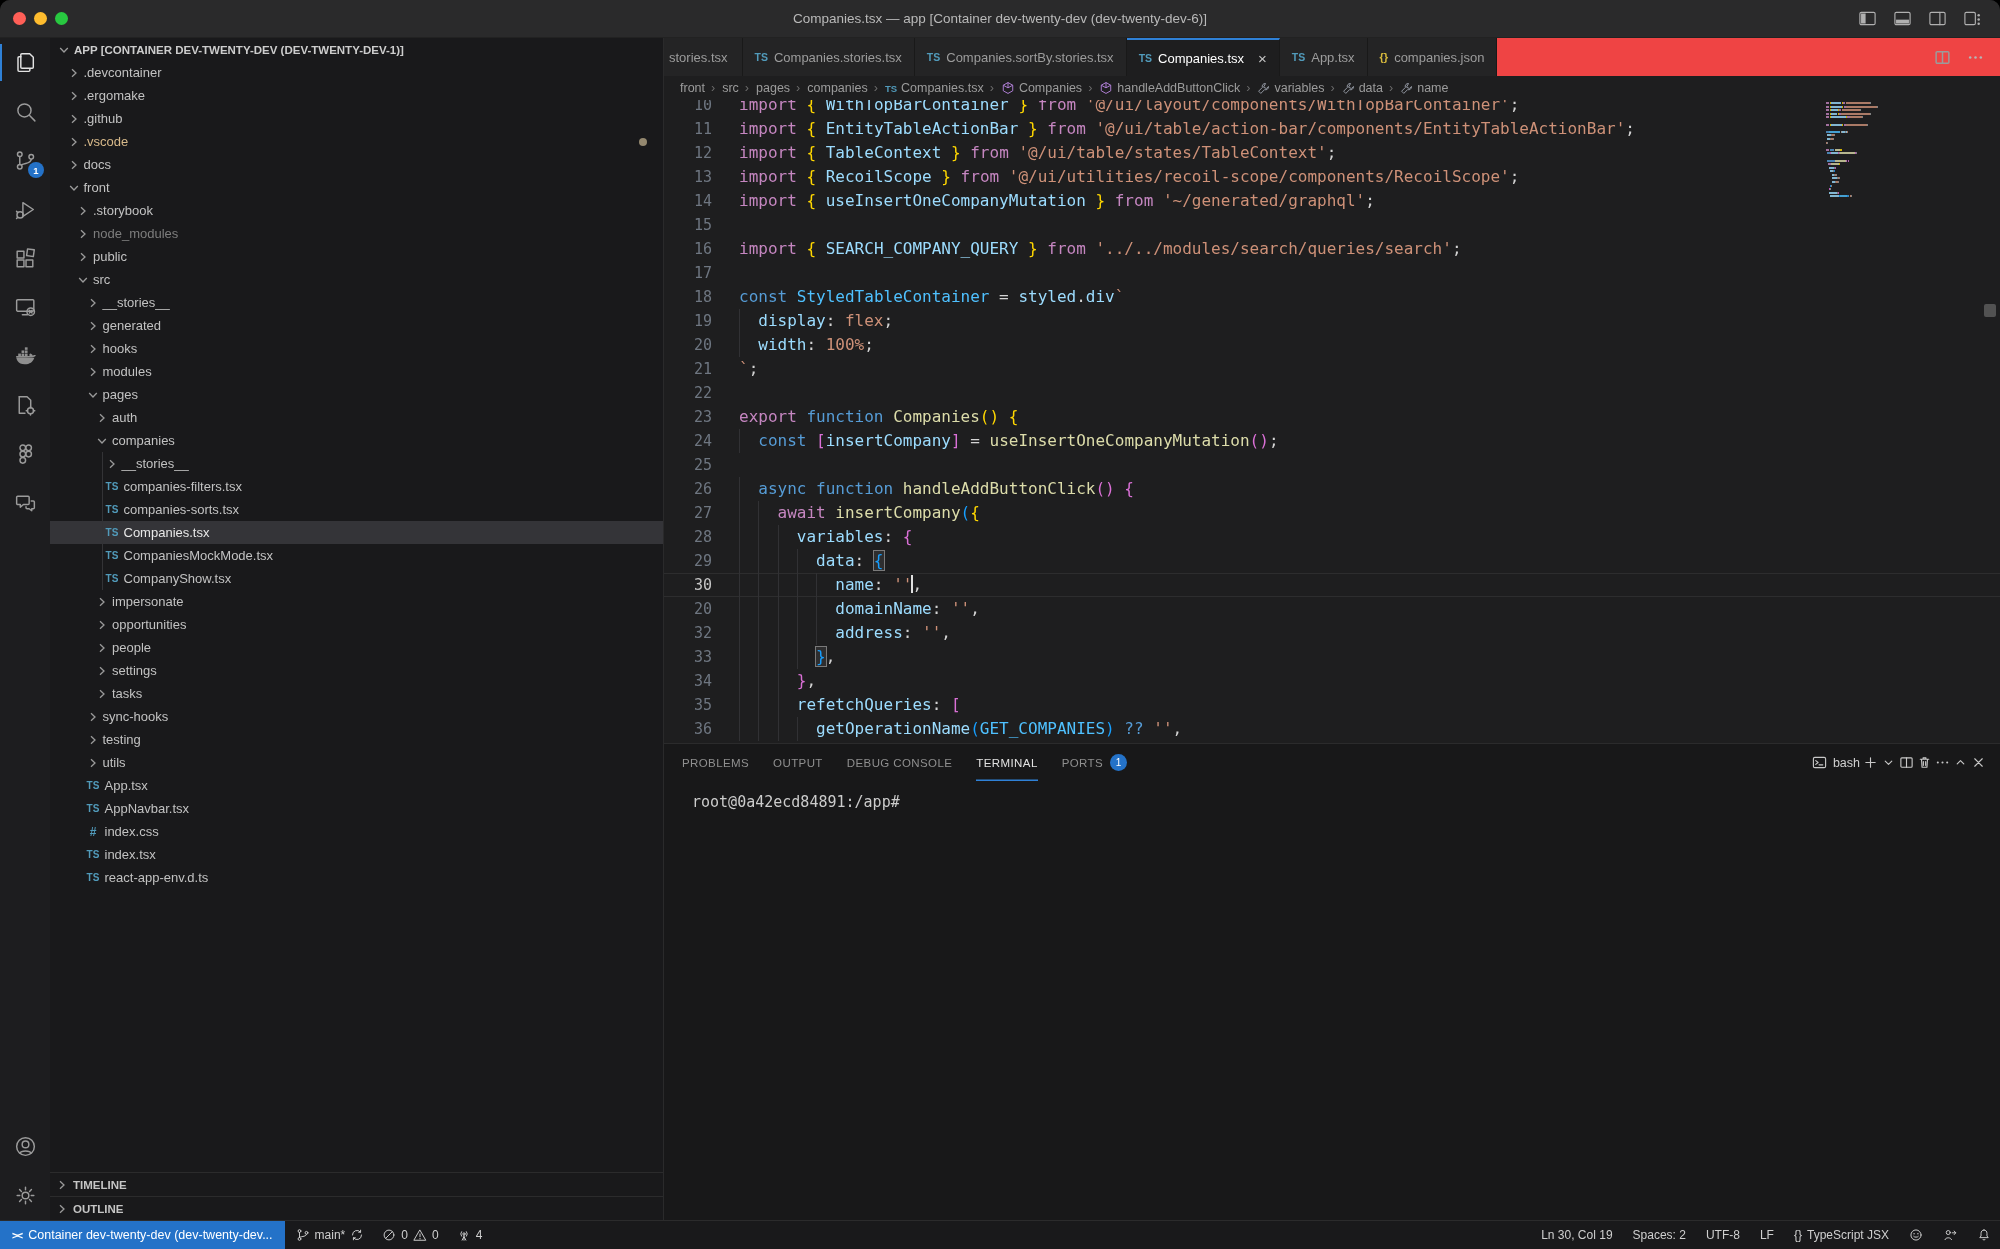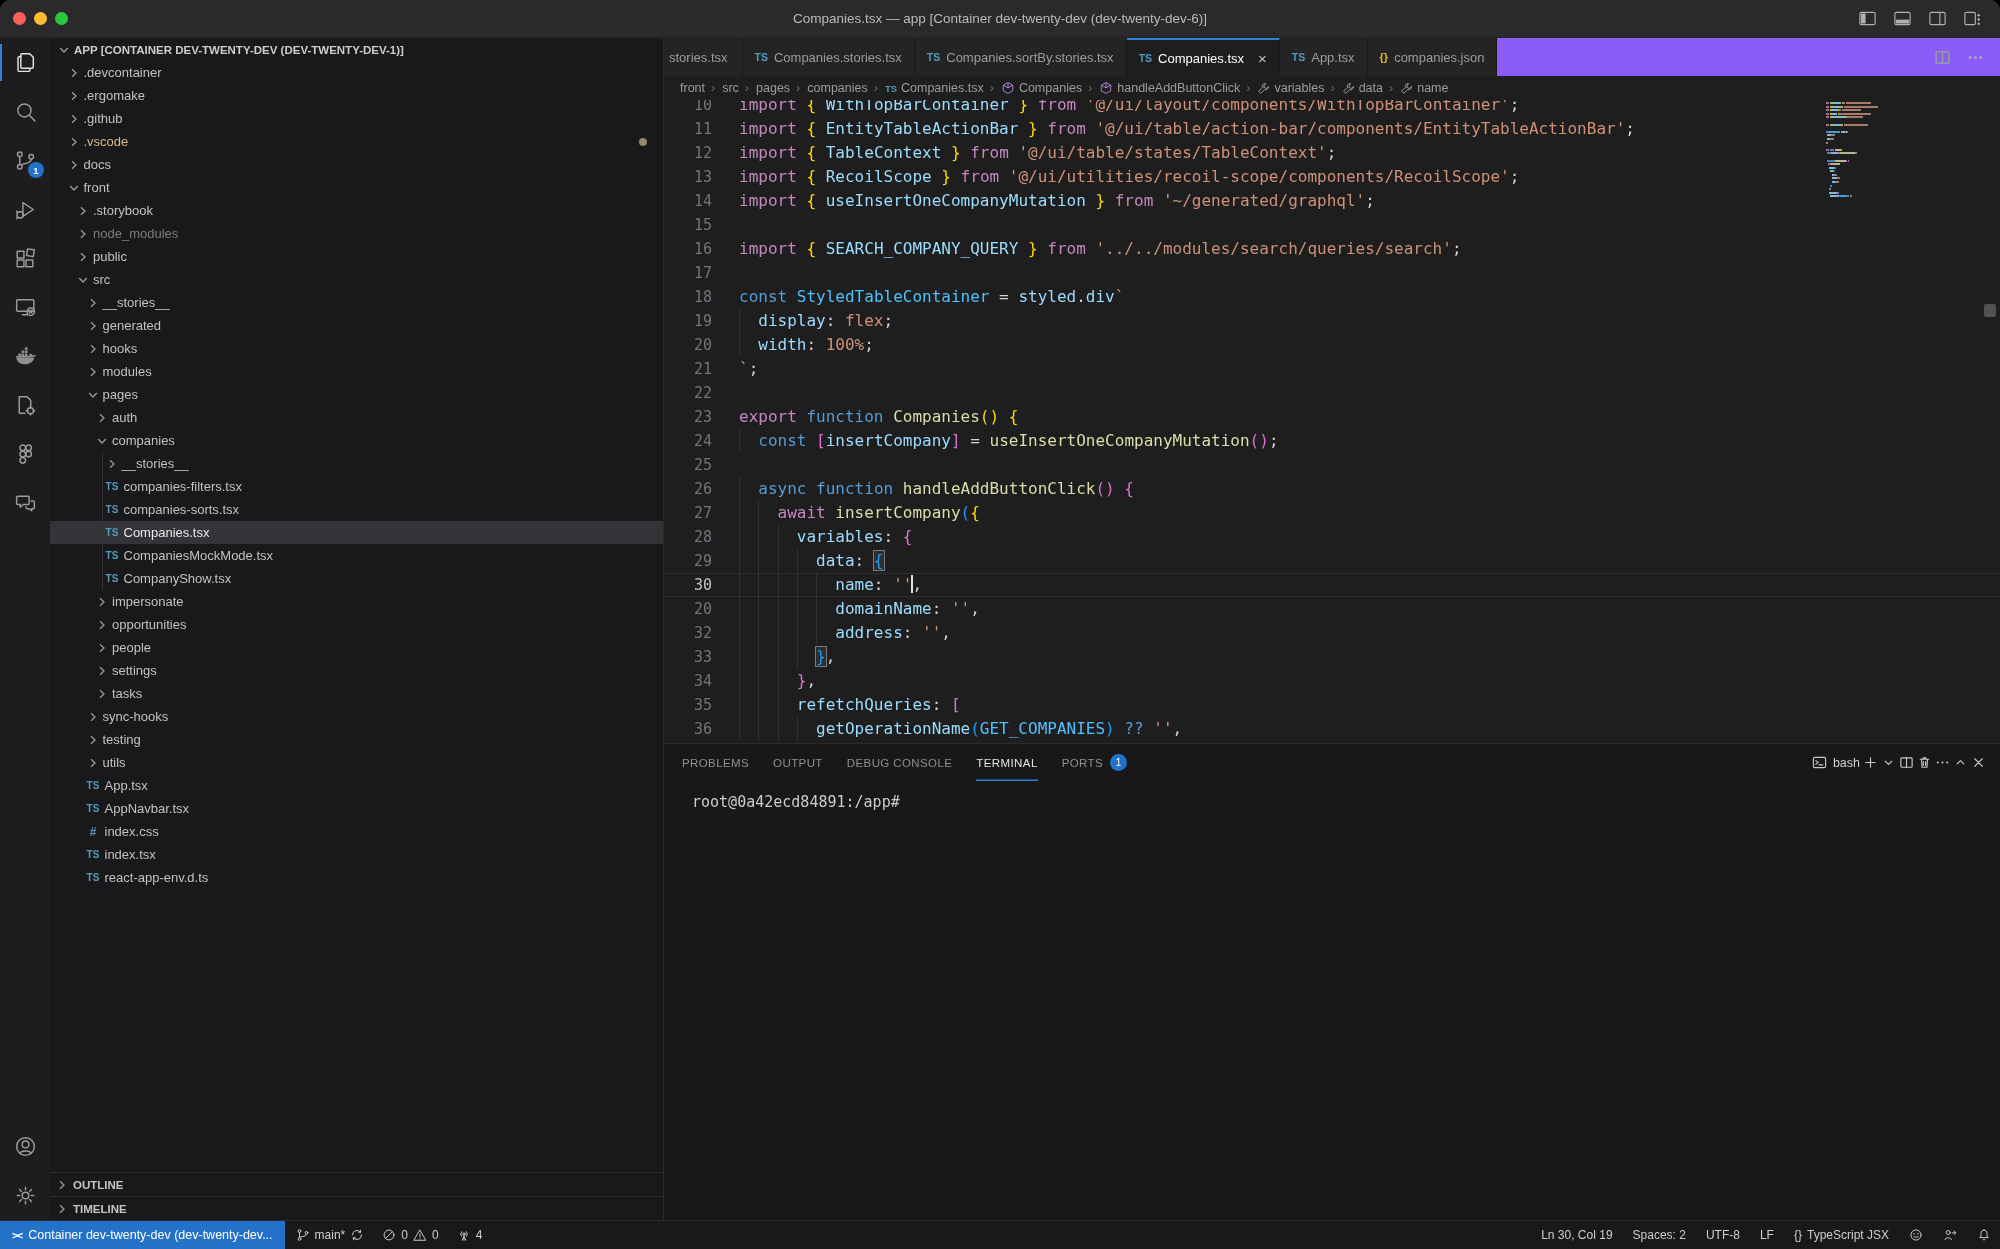--- a/index.html
+++ b/index.html
@@ -38,21 +38,21 @@
   .trow .fic{width:17px;flex:none;font-weight:bold;font-size:10px;color:#519aba;text-align:center;margin-right:3px;}
   .trow.root{font-weight:bold;font-size:11.5px;color:#cdcdcd;}
   .trow.modified{color:#d7b98a;}
   .trow.dim{color:#7d7d7d;}
   .trow .dot{position:absolute;right:16px;width:8px;height:8px;border-radius:50%;background:#94886f;}
   .trow.g5::before{content:"";position:absolute;left:52px;top:0;bottom:0;width:1px;background:#333336;}
   .tsec{height:23px;display:flex;align-items:center;font-size:11.5px;font-weight:bold;color:#c5c5c5;border-top:1px solid #2b2b2c;padding-left:4px;}
   .tsec .chev{width:16px;height:16px;margin-right:3px;}
   
   .editorcol{flex:1;display:flex;flex-direction:column;min-width:0;border-left:1px solid #2a2a2b;}
-  .tabsbar{height:38px;background:#8b5cf6;display:flex;flex:none;align-items:stretch;}
+  .tabsbar{height:38px;background:#ef4444;display:flex;flex:none;align-items:stretch;}
   .tab{display:flex;align-items:center;padding:0 12px;font-size:13px;color:#9c9c9c;background:#242425;border-right:1px solid #191919;gap:6px;position:relative;cursor:pointer;white-space:nowrap;}
   .tab .ticon{font-weight:bold;font-size:10.5px;color:#519aba;}
   .tab .ticon.json{color:#d7ba3d;font-size:11px;}
   .tab.active{background:#1e1e1f;color:#fff;border-top:2px solid #2f81d7;}
   .tab .closex{margin-left:8px;color:#c5c5c5;font-size:15px;line-height:1;}
   .tab.clipped{padding:0 14px 0 5px;}
   .tabs-right{margin-left:auto;display:flex;align-items:center;gap:16px;padding:0 16px;color:#b5b5b5;}
   .tabs-right svg{width:17px;height:17px}
   .crumbs{height:24px;background:#1e1e1f;display:flex;align-items:center;font-size:12.5px;color:#9c9c9c;padding-left:16px;gap:3px;flex:none;}
   .crumb{display:flex;align-items:center;gap:4px;cursor:pointer;}
@@ -531,34 +531,34 @@
             <span class="fic">TS</span>
             <span>index.tsx</span>
           </div>
           <div class="trow">
             <span style="width: 34.5px; flex: 0 0 auto;"></span>
             <span class="fic">TS</span>
             <span>react-app-env.d.ts</span>
           </div>
         </div>
       <div class="tsec">
+          <span class="chev" id="chev-timeline">
+            <svg viewBox="0 0 16 16">
+              <path d="M6 4.2l4 3.8-4 3.8" fill="none" stroke="#9a9a9a" stroke-width="1.3"></path>
+            </svg>
+          </span>
+          <span>TIMELINE</span>
+        </div>
+      <div class="tsec">
           <span class="chev" id="chev-outline">
             <svg viewBox="0 0 16 16">
               <path d="M6 4.2l4 3.8-4 3.8" fill="none" stroke="#9a9a9a" stroke-width="1.3"></path>
             </svg>
           </span>
           <span>OUTLINE</span>
-        </div>
-      <div class="tsec">
-          <span class="chev" id="chev-timeline">
-            <svg viewBox="0 0 16 16">
-              <path d="M6 4.2l4 3.8-4 3.8" fill="none" stroke="#9a9a9a" stroke-width="1.3"></path>
-            </svg>
-          </span>
-          <span>TIMELINE</span>
         </div>
     </div>
 
     <div class="editorcol">
       <div class="tabsbar" id="tabsbar">
           <div class="tab clipped">
             <span>stories.tsx</span>
           </div>
           <div class="tab">
             <span class="ticon">TS</span>

